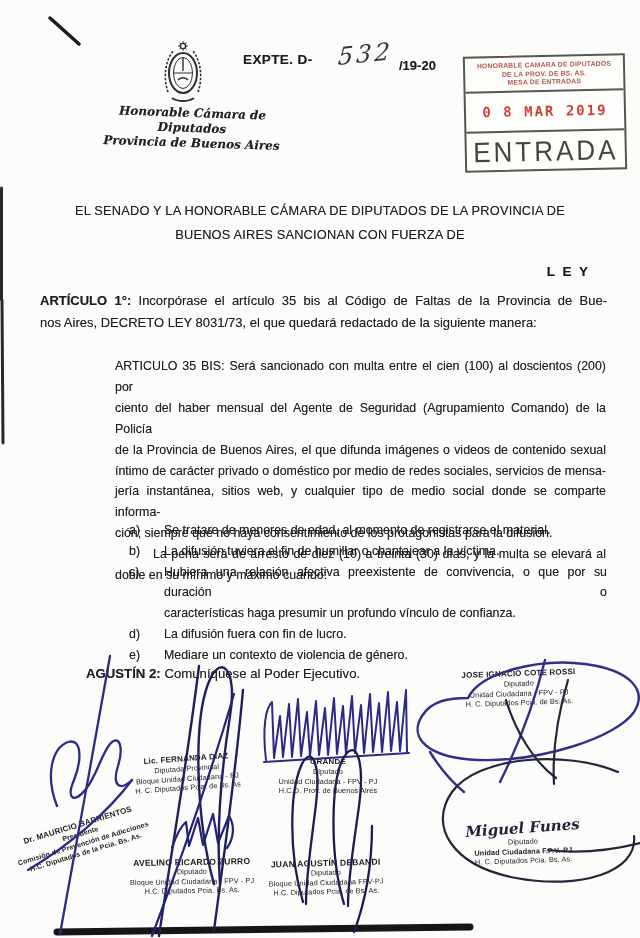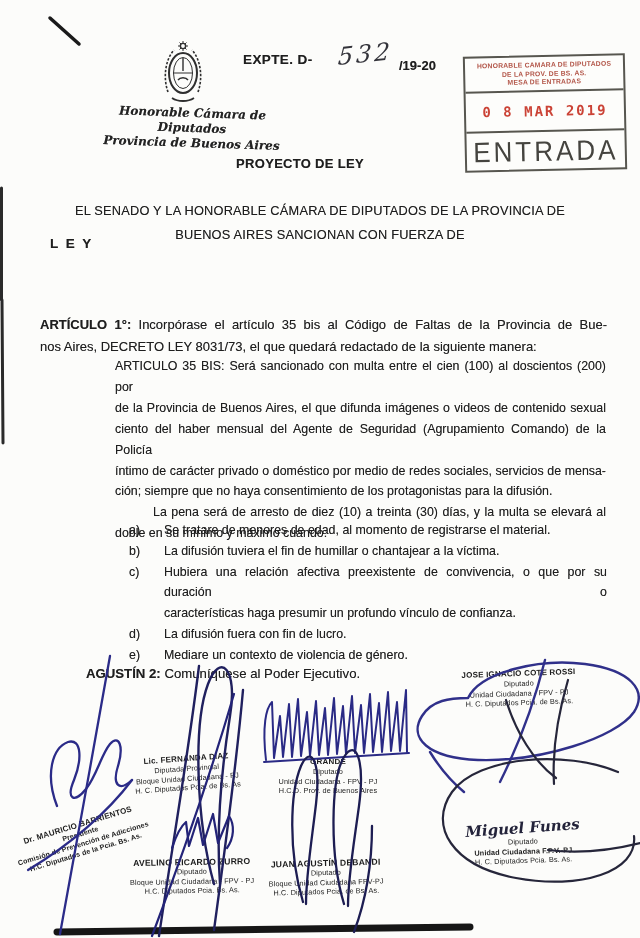--- a/index.html
+++ b/index.html
@@ -26,22 +26,22 @@
 
   
   .stamp{position:absolute;left:464px;top:55px;width:158px;border:2.5px solid #57564f;transform:rotate(-1.2deg);background:rgba(255,255,255,0.25);}
   .stamp-top{padding:4px 1px 3px;text-align:center;color:#b3574a;font-size:6.8px;font-weight:bold;line-height:8.6px;letter-spacing:0.2px;border-bottom:2px solid #57564f;}
   .stamp-date{text-align:center;color:#cb4336;font-family:"DejaVu Sans Mono",monospace;font-size:14px;font-weight:bold;letter-spacing:2px;padding:11px 0;border-bottom:2px solid #57564f;}
   .stamp-entrada{text-align:center;font-size:26px;color:#45443f;letter-spacing:3px;padding:4px 0 2px;transform:scaleY(1.08);}
 
   
   .doc-title{position:absolute;left:0;top:156px;width:600px;text-align:center;font-weight:bold;font-size:13px;letter-spacing:0.3px;}
   .preamble{position:absolute;left:50px;top:199px;width:540px;text-align:center;font-weight:normal;font-size:12.8px;line-height:24px;letter-spacing:0.2px;}
-  .ley{position:absolute;left:50px;top:236px;width:540px;text-align:left;font-weight:bold;font-size:13.5px;letter-spacing:2px;}
-  .art1{position:absolute;left:40px;top:290px;width:567px;font-size:13px;line-height:21.5px;margin-top:24px;}
+  .ley{position:absolute;left:50px;top:264px;width:540px;text-align:right;font-weight:bold;font-size:13.5px;letter-spacing:2px;}
+  .art1{position:absolute;left:40px;top:290px;width:567px;font-size:13px;line-height:21.5px;}
   .bis{position:absolute;left:115px;top:356px;width:491px;font-size:12.4px;line-height:20.9px;}
   .jl{text-align:justify;text-align-last:justify;text-justify:inter-word;}
   .jl-last{text-align:left;}
   .indent{text-indent:38px;}
   .list{position:absolute;left:129px;top:520px;width:478px;font-size:12.4px;line-height:20.8px;}
   .li{display:flex;}
   .li .lt{width:23px;flex:none;}
   .li .tx{flex:1;margin-left:12px;}
   .art2{position:absolute;left:86px;top:666px;font-size:13.2px;}
   .b{font-weight:bold;}
@@ -95,39 +95,39 @@
   <div class="stamp">
     <div class="stamp-top">
       <div>HONORABLE CAMARA DE DIPUTADOS</div>
       <div>DE LA PROV. DE BS. AS.</div>
       <div>MESA DE ENTRADAS</div>
     </div>
     <div class="stamp-date">0 8 MAR 2019</div>
     <div class="stamp-entrada">ENTRADA</div>
   </div>
 
-  <div class="doc-title soft">PROYECTO DE LEY</div>
 
   <div class="preamble soft">
     <div>EL SENADO Y LA HONORABLE CÁMARA DE DIPUTADOS DE LA PROVINCIA DE</div>
     <div>BUENOS AIRES SANCIONAN CON FUERZA DE</div>
   </div>
 
   <div class="ley soft">L E Y</div>
 
   <div class="art1 soft">
     <div class="jl"><span class="b">ARTÍCULO 1°:</span><span> Incorpórase el artículo 35 bis al Código de Faltas de la Provincia de Bue-</span></div>
     <div class="jl-last">nos Aires, DECRETO LEY 8031/73, el que quedará redactado de la siguiente manera:</div>
   </div>
 
   <div class="bis soft">
     <div class="jl">ARTICULO 35 BIS: Será sancionado con multa entre el cien (100) al doscientos (200) por</div>
+    <div class="jl">ciento del haber mensual del Agente de Seguridad (Agrupamiento Comando) de la Policía</div>
     <div class="jl">de la Provincia de Buenos Aires, el que difunda imágenes o videos de contenido sexual</div>
-    <div class="jl">ciento del haber mensual del Agente de Seguridad (Agrupamiento Comando) de la Policía</div>
     <div class="jl">íntimo de carácter privado o doméstico por medio de redes sociales, servicios de mensa-</div>
+    <div class="jl">jería instantánea, sitios web, y cualquier tipo de medio social donde se comparte informa-</div>
     <div class="jl-last">ción; siempre que no haya consentimiento de los protagonistas para la difusión.</div>
     <div class="jl indent">La pena será de arresto de diez (10) a treinta (30) días, y la multa se elevará al</div>
     <div class="jl-last">doble en su mínimo y máximo cuando:</div>
   </div>
 
   <div class="list soft">
     <div class="li">
       <span class="lt">a)</span>
       <span class="tx">Se tratare de menores de edad, al momento de registrarse el material.</span>
     </div>

